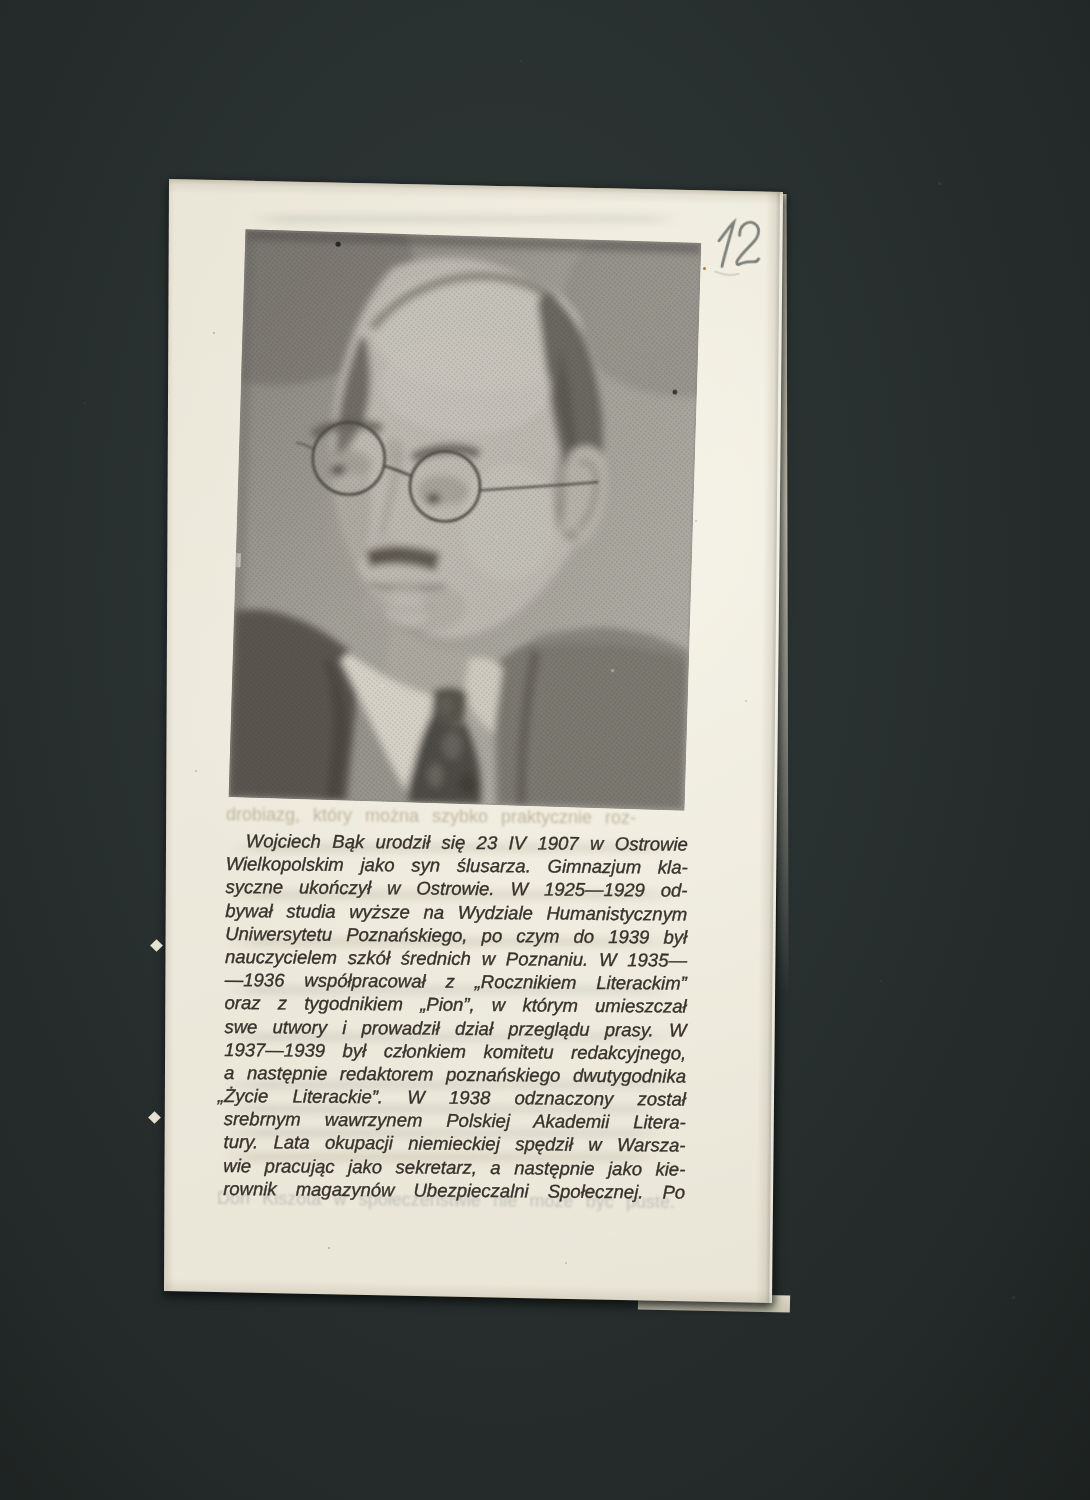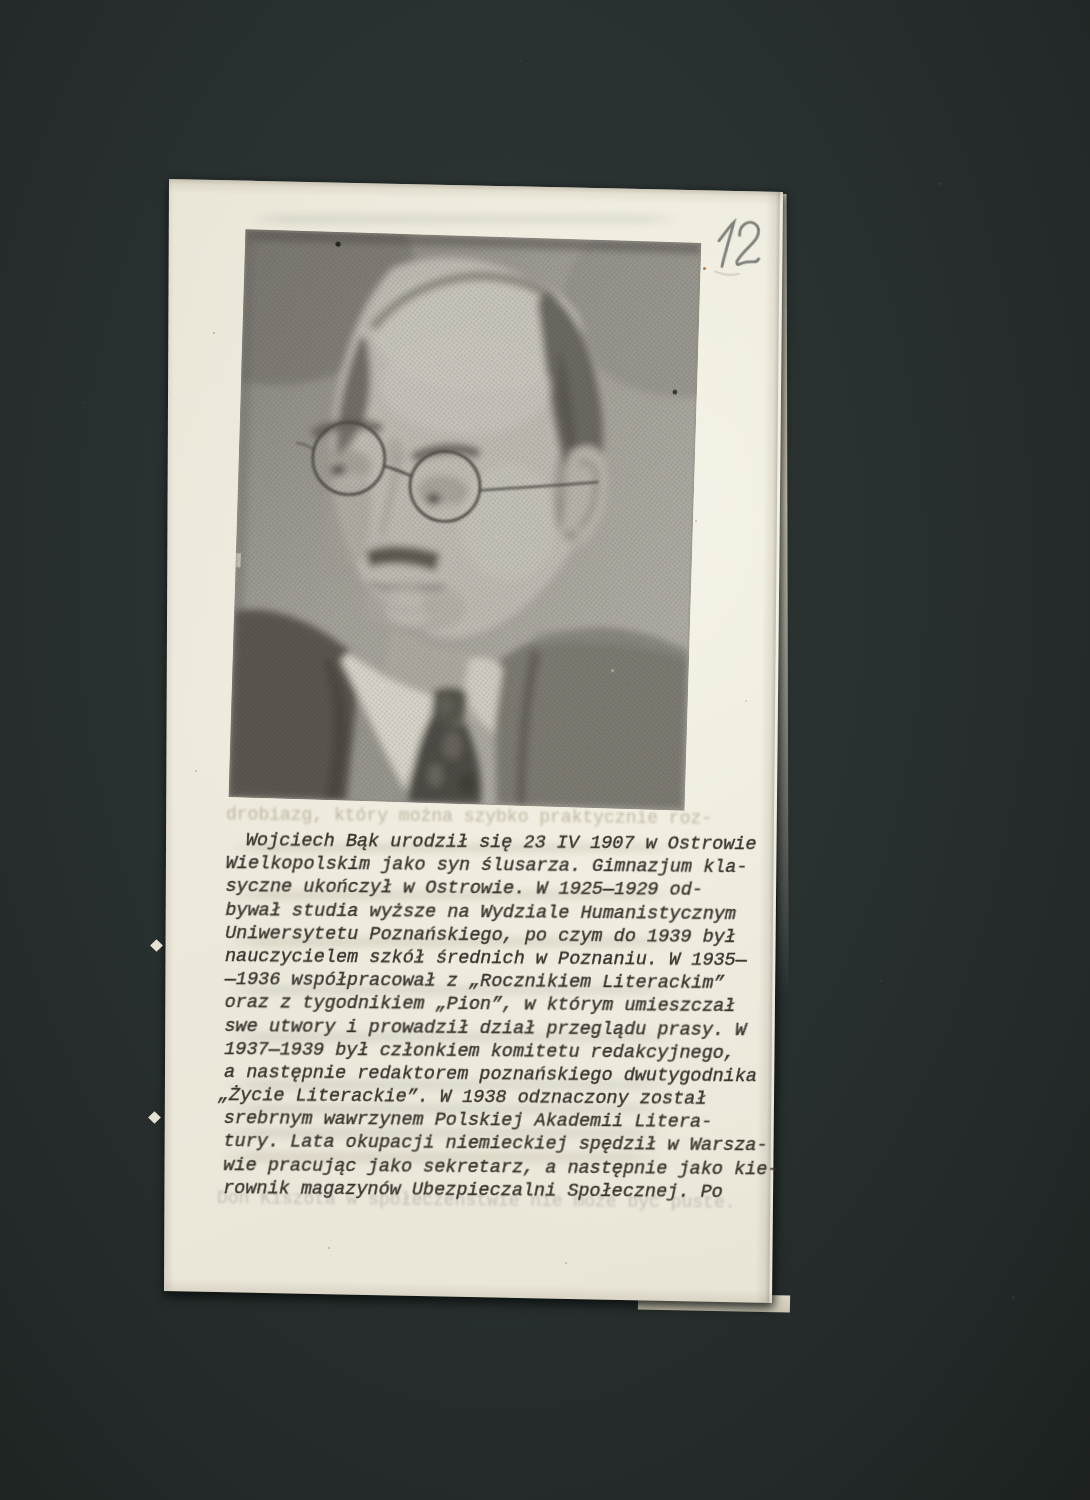--- a/index.html
+++ b/index.html
@@ -1,19 +1,19 @@
 <!DOCTYPE html>
 <html><head>
 <meta charset="utf-8">
 <style>
   html,body{margin:0;padding:0;background:#1d2221;}
   .stage{
     position:relative;width:1090px;height:1500px;overflow:hidden;
     background:radial-gradient(ellipse at 46% 38%, #2e3534 0%, #293030 45%, #232928 78%, #1c2120 100%);
-    font-family:Liberation Mono, monospace;
+    font-family:Liberation Sans, sans-serif;
   }
   .bg-dust{position:absolute;border-radius:50%;background:rgba(235,240,238,.07);}
   
   .page-wrap{position:absolute;inset:0;filter:drop-shadow(0 5px 5px rgba(8,12,11,.65)) drop-shadow(3px 1px 3px rgba(8,12,11,.4));}
   .page{
     position:absolute;inset:0;
     clip-path:polygon(169px 179px, 783px 192px, 772px 1303px, 164px 1291px);
     background:
       radial-gradient(ellipse at 60% 34%, rgba(255,253,243,.45) 0%, rgba(255,253,243,0) 55%),
       linear-gradient(160deg, #e8e4d5 0%, #edeadd 42%, #eae6d8 75%, #e6e2d2 100%);

